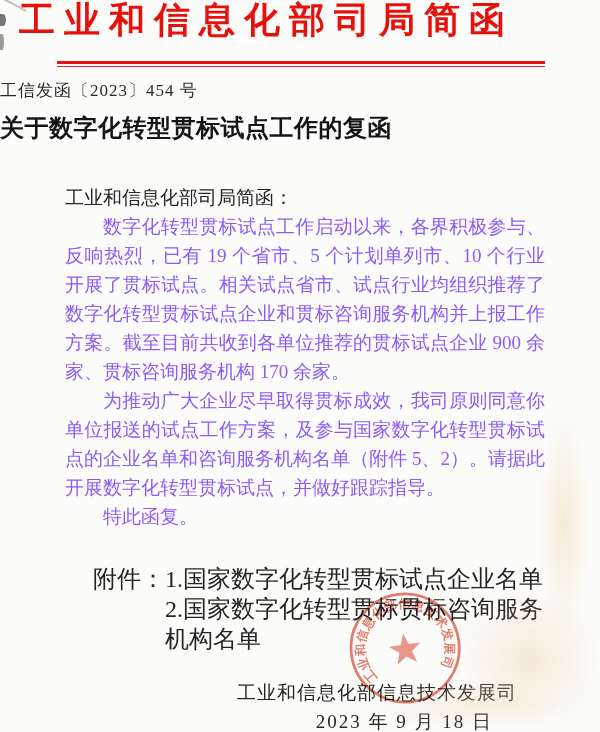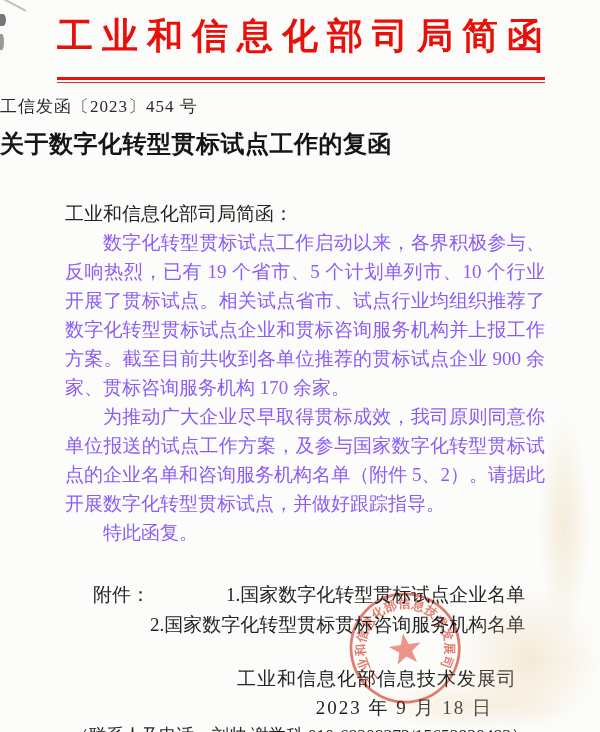--- a/index.html
+++ b/index.html
@@ -16,21 +16,21 @@
   .edge-mark1 { position:absolute; left:0; top:14px; width:6px; height:12px; background:#4a4a4a; opacity:.75; border-radius:0 60% 60% 0; }
   .edge-mark2 { position:absolute; left:0; top:34px; width:4px; height:16px; background:#5a5a5a; opacity:.6; border-radius:0 60% 60% 0; }
   .corner-streak { position:absolute; left:-6px; top:2px; width:34px; height:2px; background:#9a9a96; opacity:.6; transform:rotate(28deg); }
   .smudge { position:absolute; pointer-events:none; }
   .smudge.s1 { left:538px; top:410px; width:52px; height:230px; background:radial-gradient(ellipse at center, rgba(228,198,140,.30), rgba(228,198,140,0) 70%); }
   .smudge.s2 { left:460px; top:590px; width:140px; height:140px; background:radial-gradient(ellipse at center, rgba(233,200,150,.35), rgba(233,200,150,0) 72%); }
   .smudge.s3 { left:380px; top:680px; width:180px; height:50px;  background:radial-gradient(ellipse at center, rgba(235,205,160,.28), rgba(235,205,160,0) 75%); }
 
   
   .header-title {
-    margin:16px 10px 0 10px; text-align:center;
+    margin:0 10px 0 10px; 
     font-size:36px; line-height:40px; font-weight:700;
     letter-spacing:9px; padding-left:9px;
     color:#e8100a;
   }
   .red-rule-wrap { margin:21px 55px 0 57px; }
   .rule-thick { height:3px; background:#e8100a; }
   .rule-thin  { height:1px; background:#e8100a; margin-top:2px; opacity:.9; }
   .doc-number {
     margin-top:14px; text-align:left; padding-right:58px;
     font-size:17px; line-height:20px; color:#2b2b2b; letter-spacing:1px;
@@ -46,22 +46,22 @@
     font-size:19px; line-height:22px; color:#242424;
   }
   .body-text {
     margin:3px 55px 0 65px;
     font-size:19px; line-height:29px; text-align:justify; color:#8b5cf6;
   }
   .body-text p { margin:0; text-indent:2em; }
 
   .attachments {
     margin:33px 55px 0 93px;
-    font-size:19px; line-height:30px; color:#242424;
-    display:flex; align-items:flex-start;text-align:right;
+    font-size:24px; line-height:30px; color:#242424;
+    display:flex; align-items:flex-start;
   }
   .att-label { white-space:nowrap; }
   .att-items div { margin:0;font-family:Liberation Serif, serif; }
 
   .sig-org  { margin-top:28px; text-align:right; padding-right:83px;  font-size:19px; line-height:22px; color:#242424; letter-spacing:1px; }
   .sig-date { margin-top:7px;  text-align:right; padding-right:107px; font-size:19px; line-height:22px; color:#242424; letter-spacing:2px; }
   .contact-line { margin-top:6px; text-align:center; font-size:17.5px; line-height:20px; color:#242424; }
 
   
   .seal {

